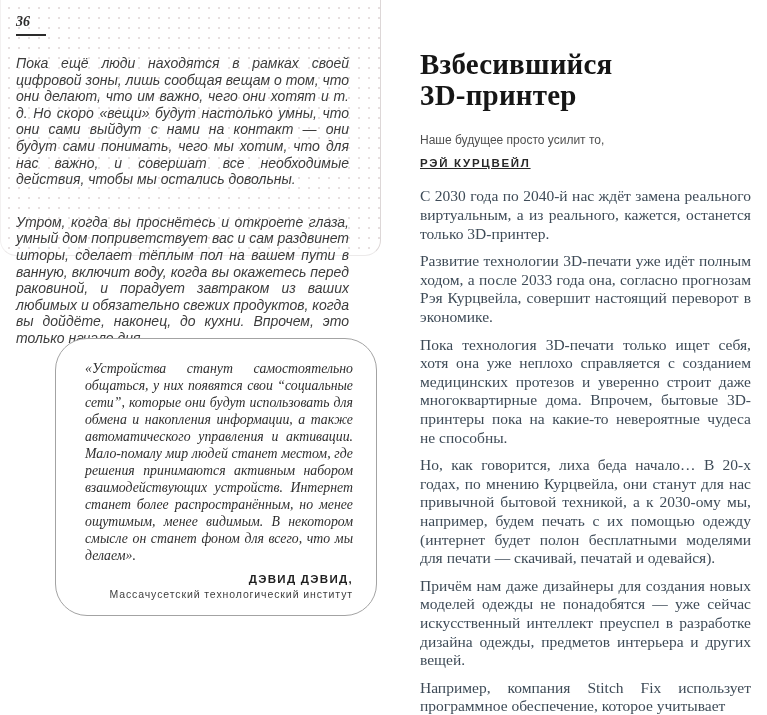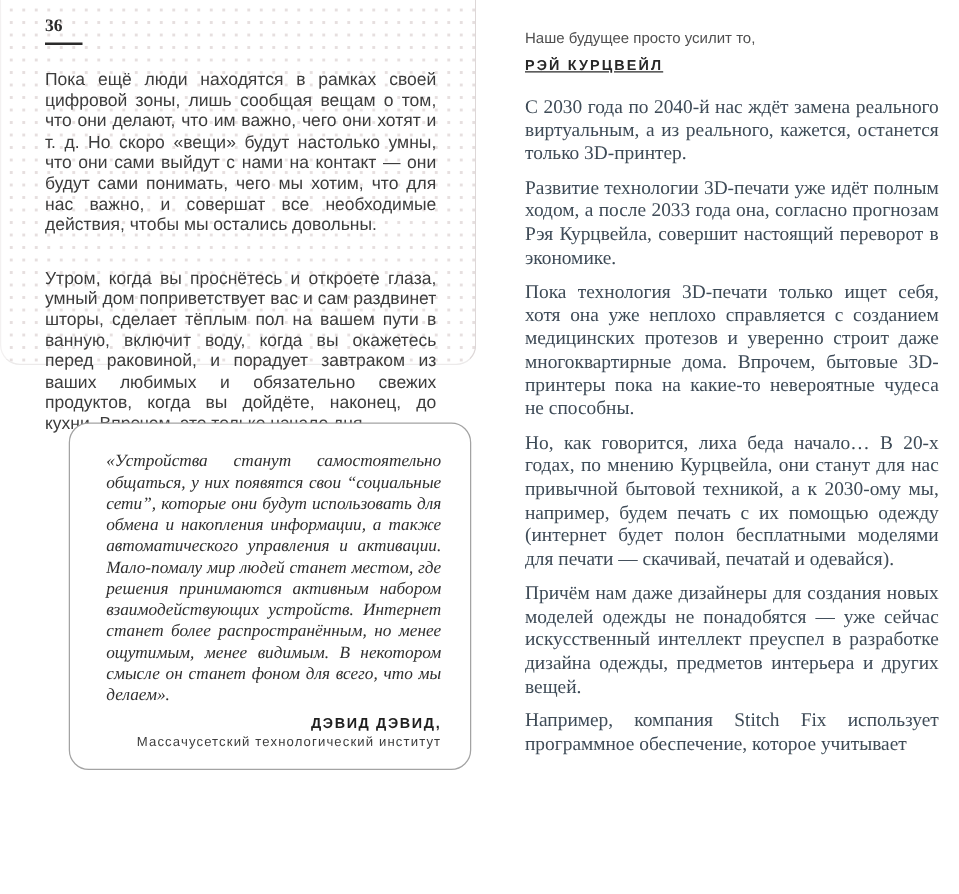--- a/index.html
+++ b/index.html
@@ -10,30 +10,31 @@
     background:#ffffff;
     overflow:hidden;
     font-family:"Liberation Sans", sans-serif;
   }
 
   
   .left-page { position:absolute; left:0; top:0; width:383px; height:715px; }
 
   .dotted-panel {
     position:absolute; left:0; top:0;
-    width:381px; height:292px;
+    width:381px; height:256px;
     background-color:#ffffff;
     background-image:radial-gradient(circle, #e6dfdf 1.1px, transparent 1.3px);
     background-size:10px 10px;
     background-position:3px 3px;
     border-right:1px solid #ddd7d7;
     border-bottom:1px solid #eceaea;
     border-left:1px solid #f3f1f1;
     border-radius:0 0 16px 16px;
-    padding:14px 31px 0 35px;
+    padding:14px 31px 0 15px;
+    font-style:italic;
   }
 
   .page-header { display:flex; align-items:flex-end; margin-bottom:19px; }
   .page-number {
     font-family:"Liberation Serif", serif;
     font-weight:bold; font-size:14px; color:#2b2b2b;
     display:inline-block;
     border-bottom:2px solid #2b2b2b;
     padding:0 16px 4px 0;
   }
@@ -46,21 +47,21 @@
   .left-para {
     font-size:14px; line-height:16.6px;
     color:#3c3c3c; text-align:justify;
     margin-bottom:26px;
   }
 
   .quote-box {
     position:absolute; left:55px; top:338px;
     width:322px;
     border:1.5px solid #a3a3a3;
-    border-radius:16px;
+    border-radius:32px;
     background:#ffffff;
     padding:21px 23px 15px 29px;
   }
   .quote-text {
     font-family:"Liberation Serif", serif;
     font-style:italic;
     font-size:13.8px; line-height:17px;
     color:#2e2e2e; text-align:justify;
   }
   .quote-attribution { text-align:right; margin-top:9px; }
@@ -119,20 +120,21 @@
       <div class="quote-attribution">
         <div class="quote-author">ДЭВИД ДЭВИД,</div>
         <div class="quote-affiliation">Массачусетский технологический институт</div>
       </div>
     </div>
 
   </div>
 
   <div class="right-page">
 
+    <h1 class="chapter-title"><span>Взбесившийся</span><br><span>3D-принтер</span></h1>
 
     <div class="epigraph">
       <div>Наше будущее просто усилит то,</div>
       <div class="epigraph-author">РЭЙ КУРЦВЕЙЛ</div>
     </div>
 
     <div class="body-text">
       <p>С 2030 года по 2040-й нас ждёт замена реального виртуальным, а из реального, кажется, останется только 3D-принтер.</p>
       <p>Развитие технологии 3D-печати уже идёт полным ходом, а после 2033 года она, согласно прогнозам Рэя Курцвейла, совершит настоящий переворот в экономике.</p>
       <p>Пока технология 3D-печати только ищет себя, хотя она уже неплохо справляется с созданием медицинских протезов и уверенно строит даже многоквартирные дома. Впрочем, бытовые 3D-принтеры пока на какие-то невероятные чудеса не способны.</p>

